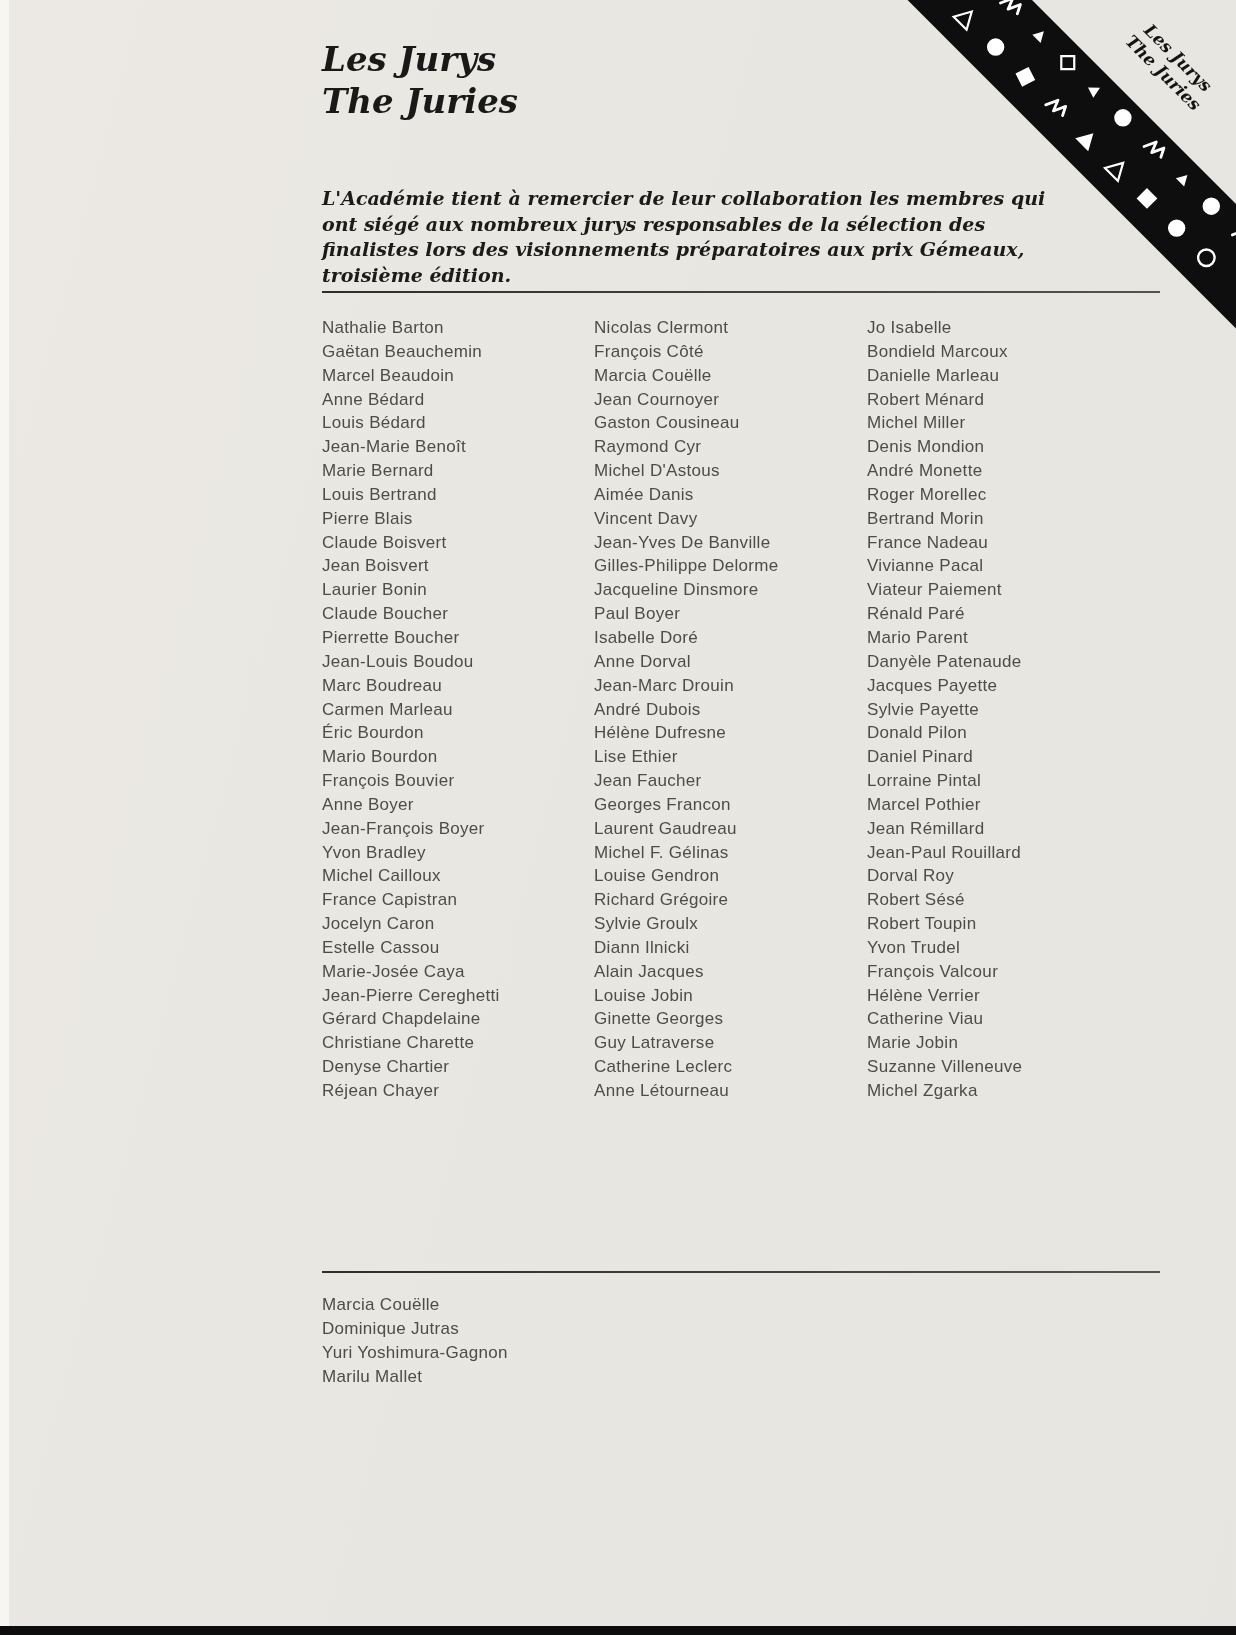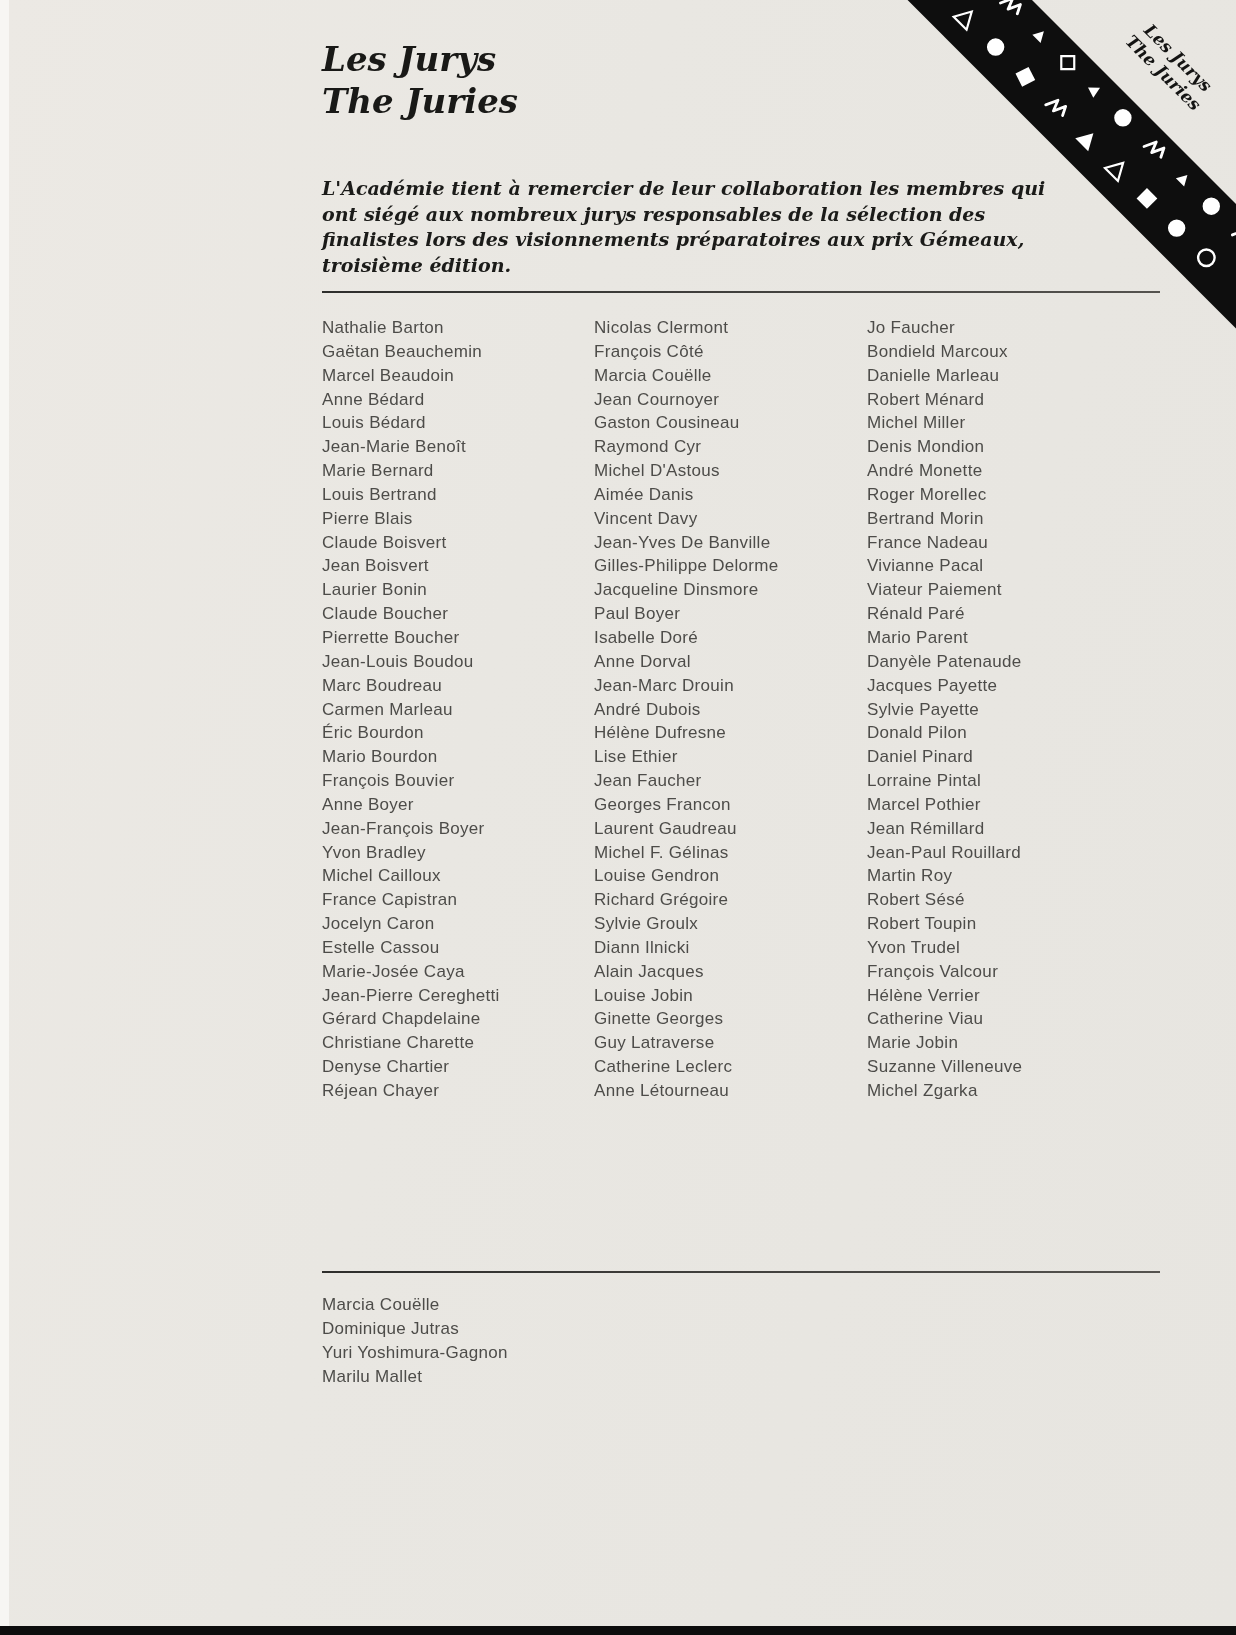--- a/index.html
+++ b/index.html
@@ -48,21 +48,21 @@
     text-align:center;
   }
 
   
   .para {
     position:absolute; left:322px;
     font-family:"DejaVu Serif","Liberation Serif",serif;
     font-style:italic; font-weight:bold;
     font-size:19px; line-height:25.5px; color:#1b1b19;
   }
-  .intro   { top:176px; width:724px; }
+  .intro   { top:186px; width:724px; }
   .closing { top:1152px; width:745px; }
 
   
   .rule {
     position:absolute; left:322px; width:838px; height:2px;
     border:none; background:linear-gradient(90deg,#2e2e2c,#55534f);
   }
   .rule-top { top:291px; }
   .rule-bottom { top:1271px; }
 
@@ -266,21 +266,21 @@
         <li>Diann Ilnicki</li>
         <li>Alain Jacques</li>
         <li>Louise Jobin</li>
         <li>Ginette Georges</li>
         <li>Guy Latraverse</li>
         <li>Catherine Leclerc</li>
         <li>Anne Létourneau</li>
       </ul>
     <ul class="col col-3 name-list">
 
-    <li>Jo Faucher</li>
+    <li>Jo Isabelle</li>
         <li>Bondield Marcoux</li>
         <li>Danielle Marleau</li>
         <li>Robert Ménard</li>
         <li>Michel Miller</li>
         <li>Denis Mondion</li>
         <li>André Monette</li>
         <li>Roger Morellec</li>
         <li>Bertrand Morin</li>
         <li>France Nadeau</li>
         <li>Vivianne Pacal</li>
@@ -289,21 +289,21 @@
         <li>Mario Parent</li>
         <li>Danyèle Patenaude</li>
         <li>Jacques Payette</li>
         <li>Sylvie Payette</li>
         <li>Donald Pilon</li>
         <li>Daniel Pinard</li>
         <li>Lorraine Pintal</li>
         <li>Marcel Pothier</li>
         <li>Jean Rémillard</li>
         <li>Jean-Paul Rouillard</li>
-        <li>Martin Roy</li>
+        <li>Dorval Roy</li>
         <li>Robert Sésé</li>
         <li>Robert Toupin</li>
         <li>Yvon Trudel</li>
         <li>François Valcour</li>
         <li>Hélène Verrier</li>
         <li>Catherine Viau</li>
         <li>Marie Jobin</li>
         <li>Suzanne Villeneuve</li>
         <li>Michel Zgarka</li>
       </ul>

